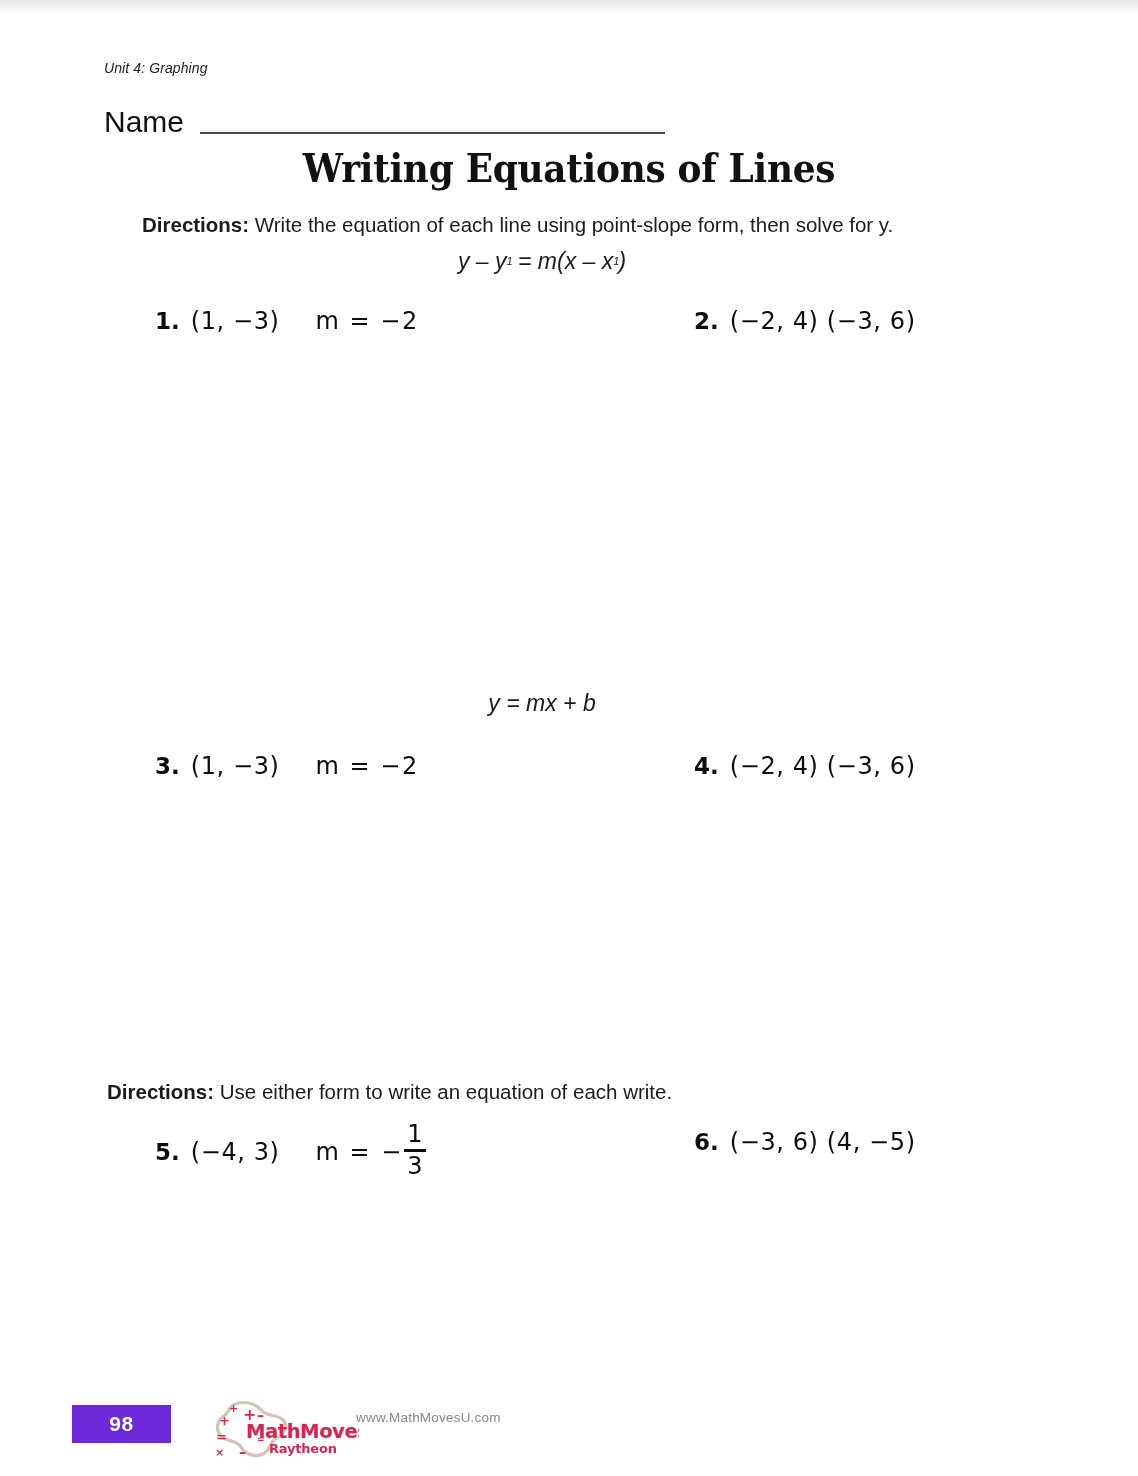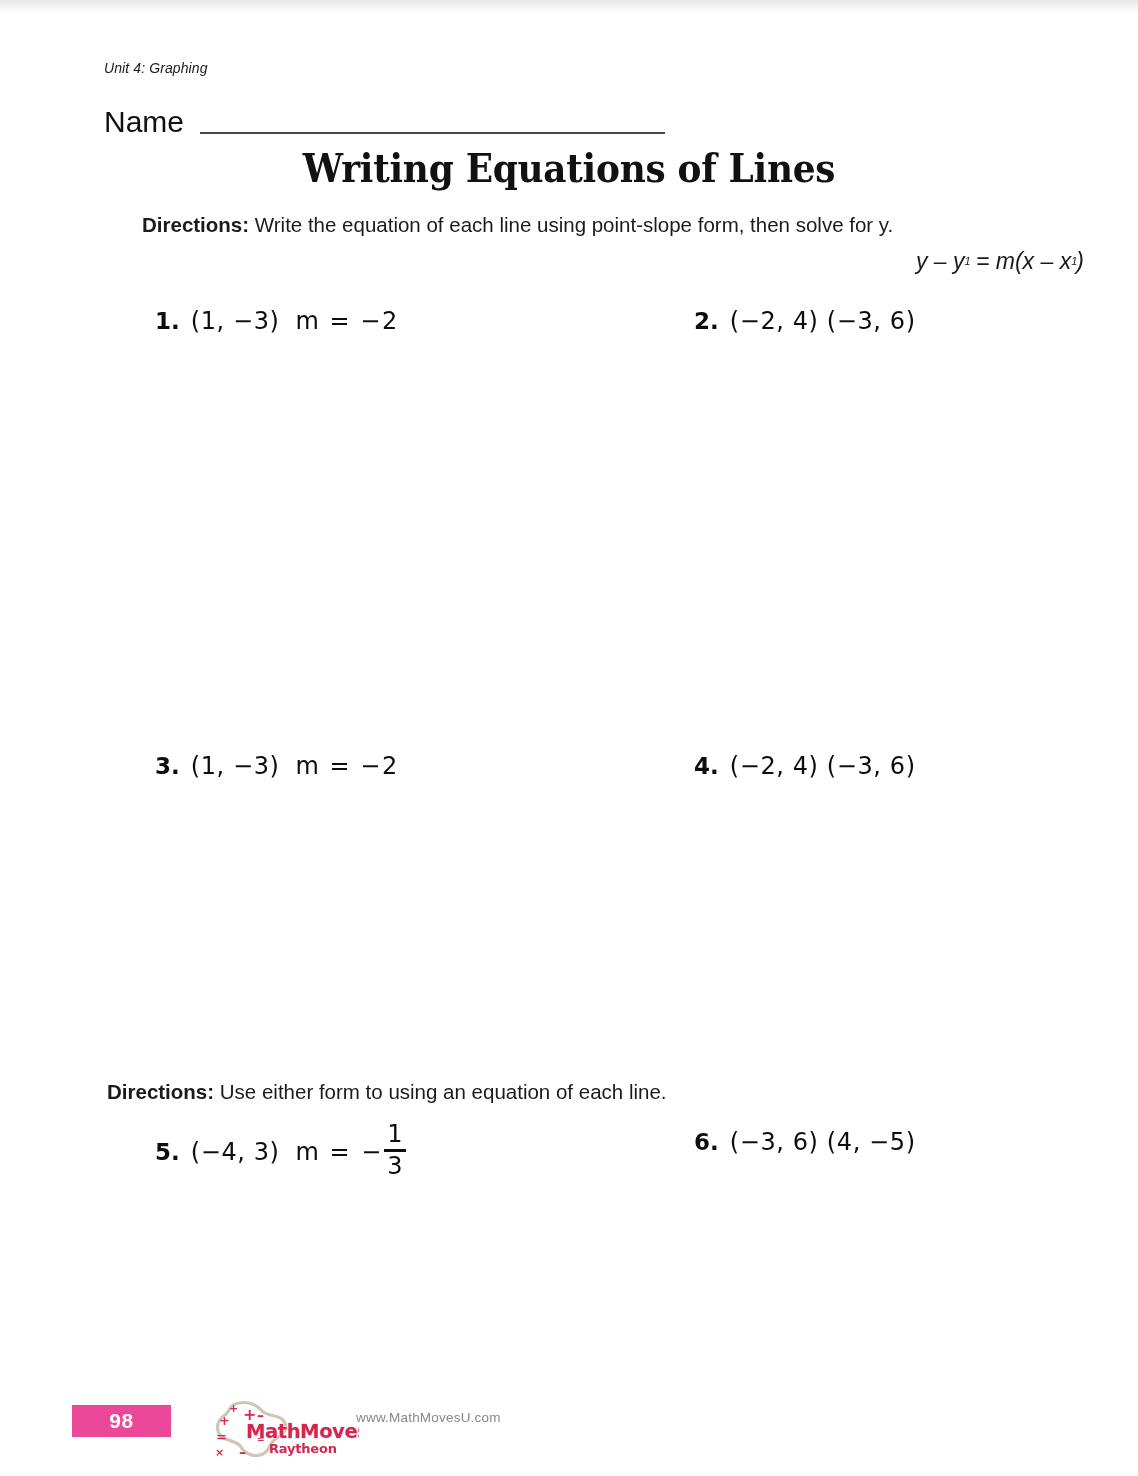--- a/index.html
+++ b/index.html
@@ -86,21 +86,21 @@
     color: #1b1b1b;
     white-space: nowrap;
   }
   .directions b {
     font-weight: 700;
   }
   .formula {
     position: absolute;
     width: 1138px;
     left: 0;
-    text-align: right;
+    text-align: center;
     font-size: 23px;
     font-style: italic;
     font-weight: 500;
     color: #1b1b1b;
   }
   .formula .sub {
     font-size: 11px;
     vertical-align: baseline;
     position: relative;
     top: -4px;
@@ -122,21 +122,21 @@
   }
   .prob .num {
     font-weight: 700;
     font-size: 23px;
     margin-right: 11px;
   }
   .prob .body {
     letter-spacing: .6px;
   }
   .prob .slope {
-    margin-left: 16px;
+    margin-left: 36px;
     letter-spacing: 1.5px;
   }
 
   
   .frac {
     display: inline-flex;
     flex-direction: column;
     align-items: center;
     vertical-align: middle;
     margin-left: 2px;
@@ -167,22 +167,22 @@
     left: 0;
     top: 1396px;
     width: 1138px;
     height: 80px;
   }
   .page-box {
     position: absolute;
     left: 72px;
     top: 9px;
     width: 99px;
-    height: 32px;
-    background: #ec4899;
+    height: 38px;
+    background: #6d28d9;
     color: #ffffff;
     font-weight: 700;
     font-size: 21px;
     display: flex;
     align-items: center;
     justify-content: center;
     letter-spacing: .5px;
   }
 
   .logo {
@@ -236,36 +236,39 @@
   </div>
 
   <div class="prob" style="left:694px; top:307px;">
     <span class="num">2.</span>
     <span class="body">(−2, 4) (−3, 6)</span>
   </div>
 
   <div style="position:absolute; left:104px; top:350px; width:930px; height:280px;"></div>
 
 
+  <div class="formula" style="top:690px;">
+    <span class="fcenter">y = mx + b</span>
+  </div>
 
   <div class="prob" style="left:155px; top:752px;">
     <span class="num">3.</span>
     <span class="body">(1, −3)</span>
     <span class="slope">m = −2</span>
   </div>
 
   <div class="prob" style="left:694px; top:752px;">
     <span class="num">4.</span>
     <span class="body">(−2, 4) (−3, 6)</span>
   </div>
 
   <div style="position:absolute; left:104px; top:795px; width:930px; height:265px;"></div>
 
   <div class="directions" style="top:1080px;">
-    <b>Directions:</b><span> Use either form to using an equation of each line.</span>
+    <b>Directions:</b><span> Use either form to write an equation of each write.</span>
   </div>
 
   <div class="prob" style="left:155px; top:1123px;">
     <span class="num">5.</span>
     <span class="body">(−4, 3)</span>
     <span class="slope">m =</span>
     <span class="minus-sign">−</span>
     <span class="frac">
       <span class="numer">1</span>
       <span class="bar"></span>

